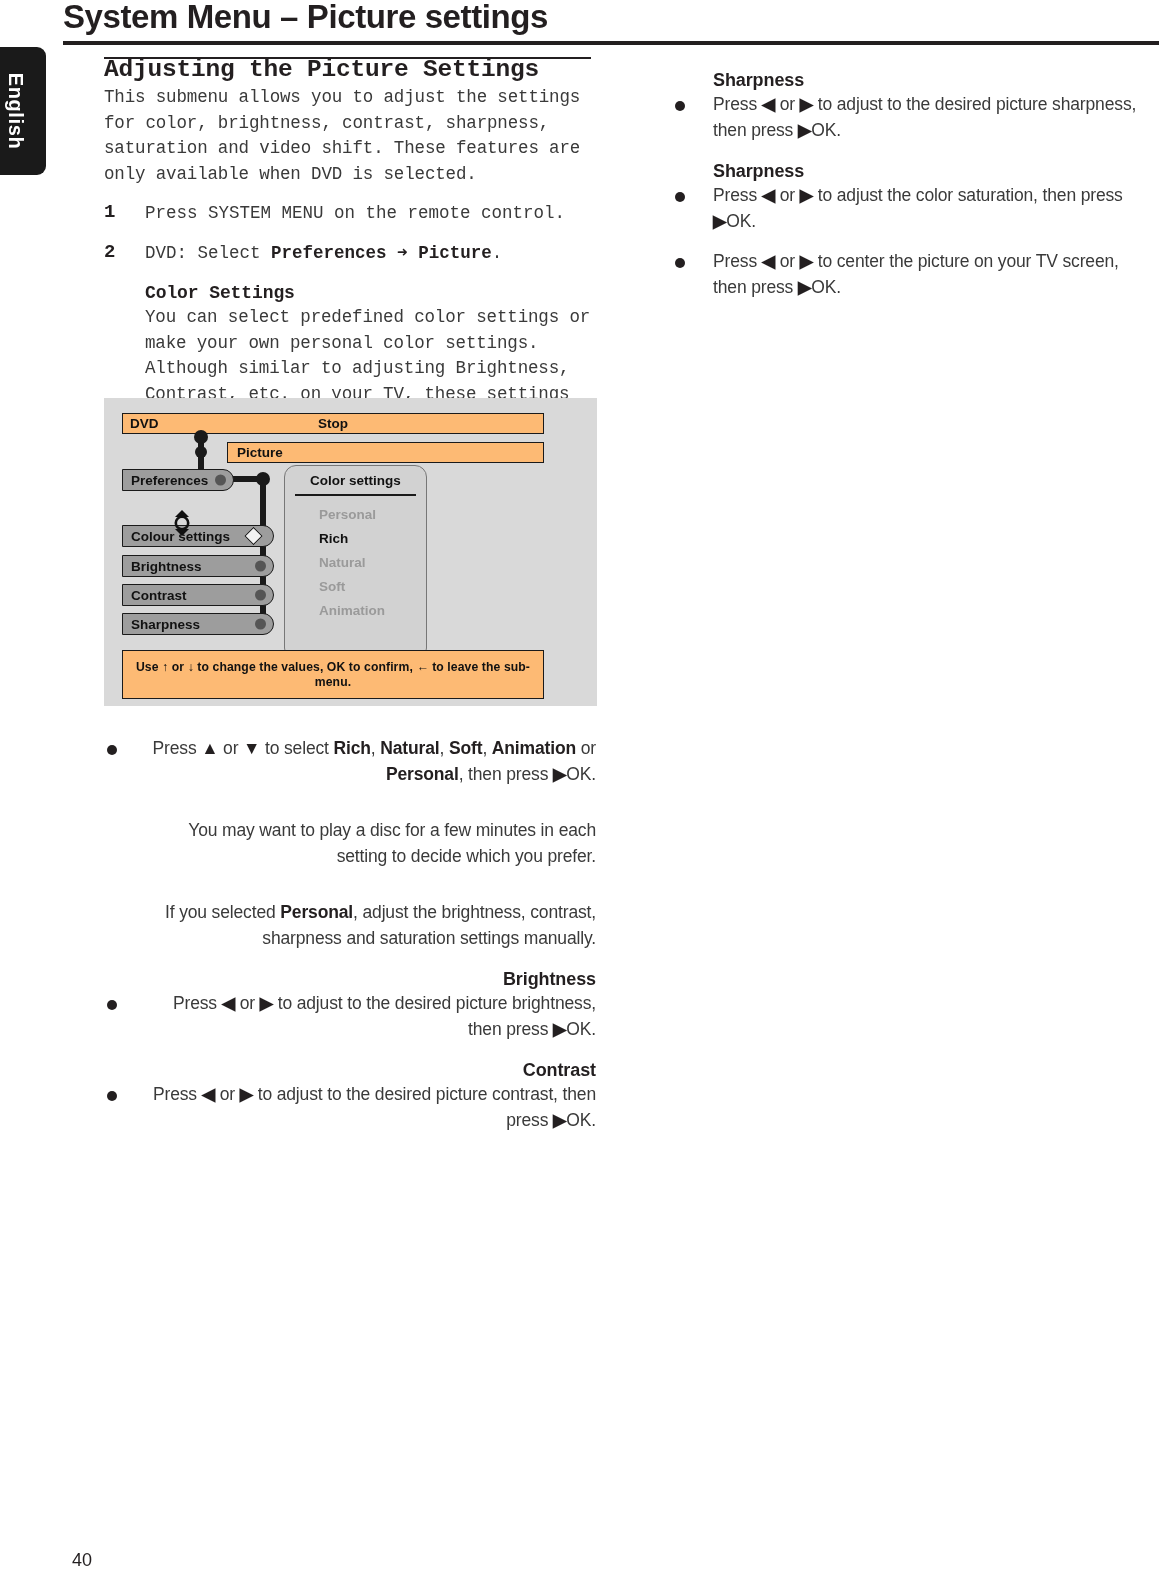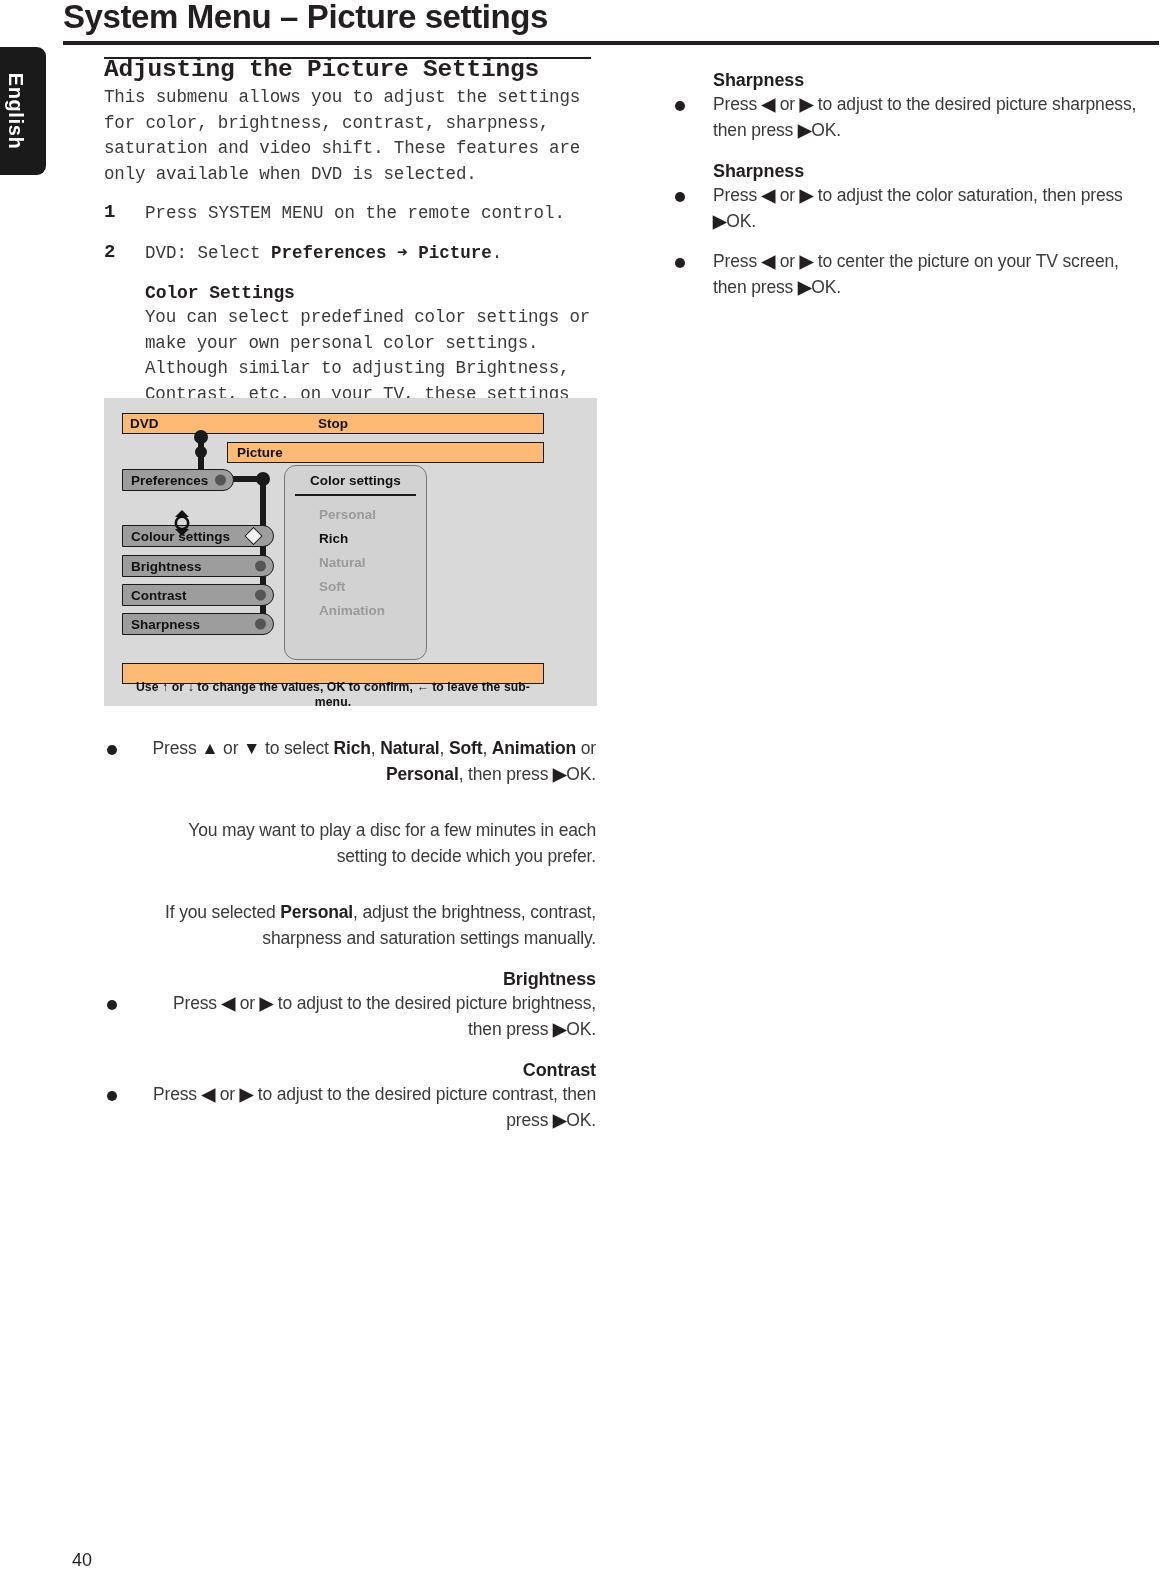--- a/index.html
+++ b/index.html
@@ -145,26 +145,26 @@
   }
   #bar-dvd  { left:18px;  top:15px;  width:422px; height:21px; }
   #bar-dvd .lbl-left { margin-left:7px; }
   #bar-dvd .lbl-center {
     position:absolute; left:0; right:0; text-align:center;
   }
   #bar-picture { left:123px; top:44px; width:317px; height:21px; }
   #bar-picture .lbl { margin-left:9px; }
 
   #bar-hint {
-    left:18px; top:265px; width:422px; height:21px;
+    left:18px; top:252px; width:422px; height:49px;
     display:block;
     text-align:center;
     font-size:12.2px;
     line-height:15px;
-    padding-top:16px;
+    padding-top:9px;
     letter-spacing:0.1px;
   }
 
   
   .pill {
     position:absolute;
     height:22px;
     background:#9d9d9d;
     border:1.6px solid #1a1a1a;
     border-radius:0 11px 11px 0;

